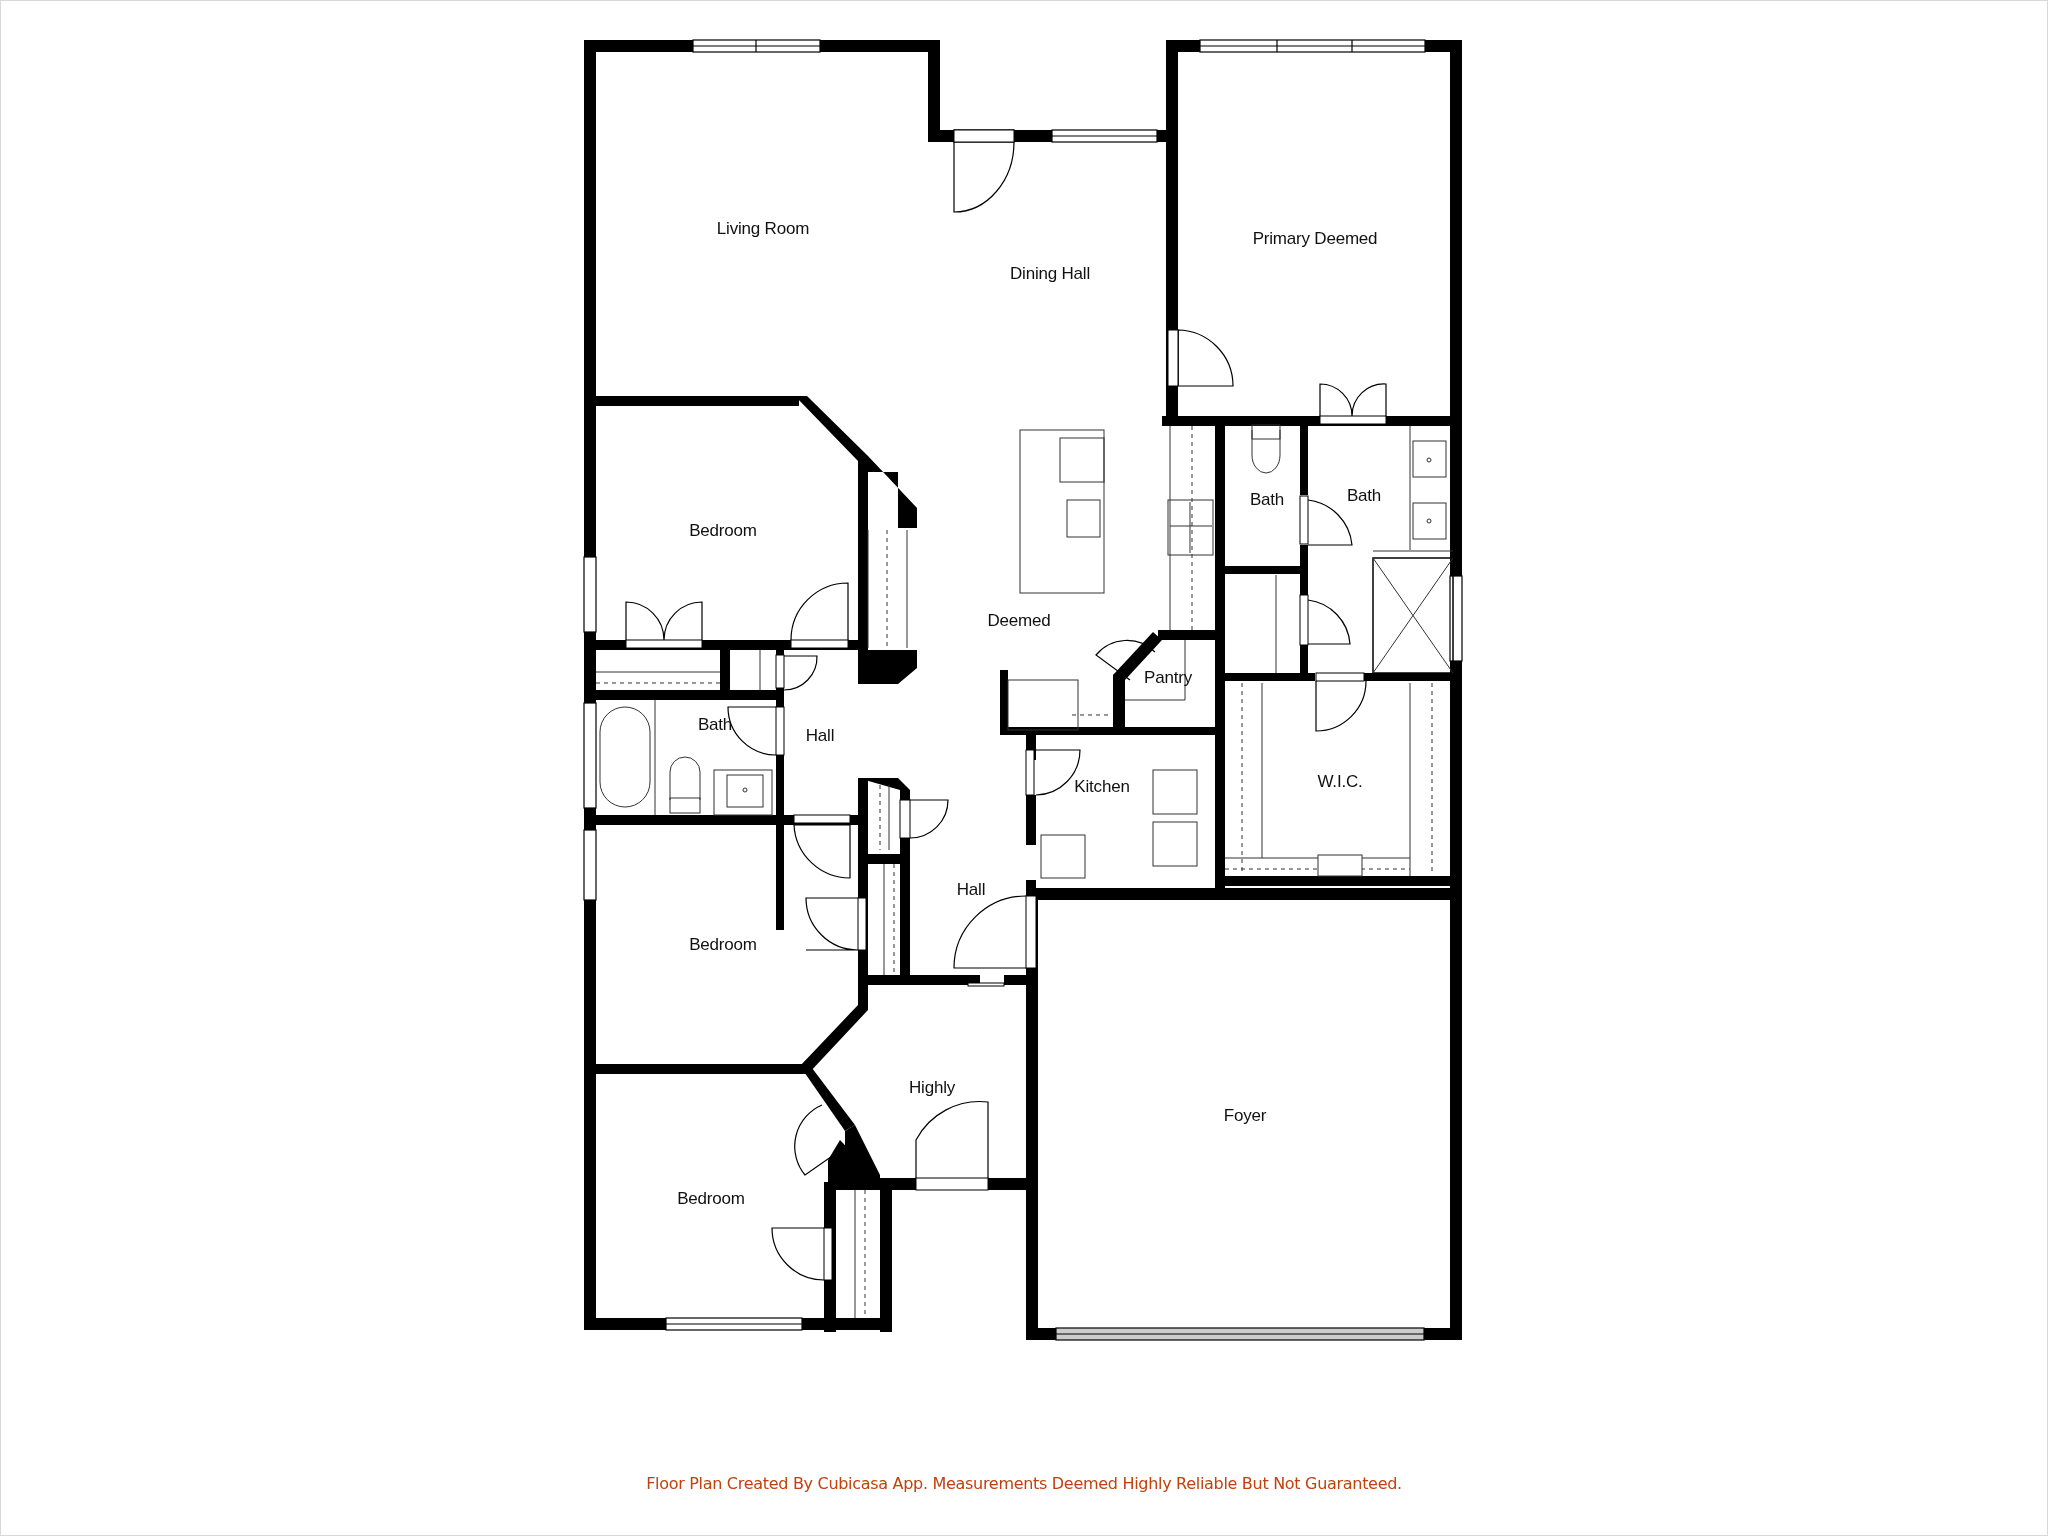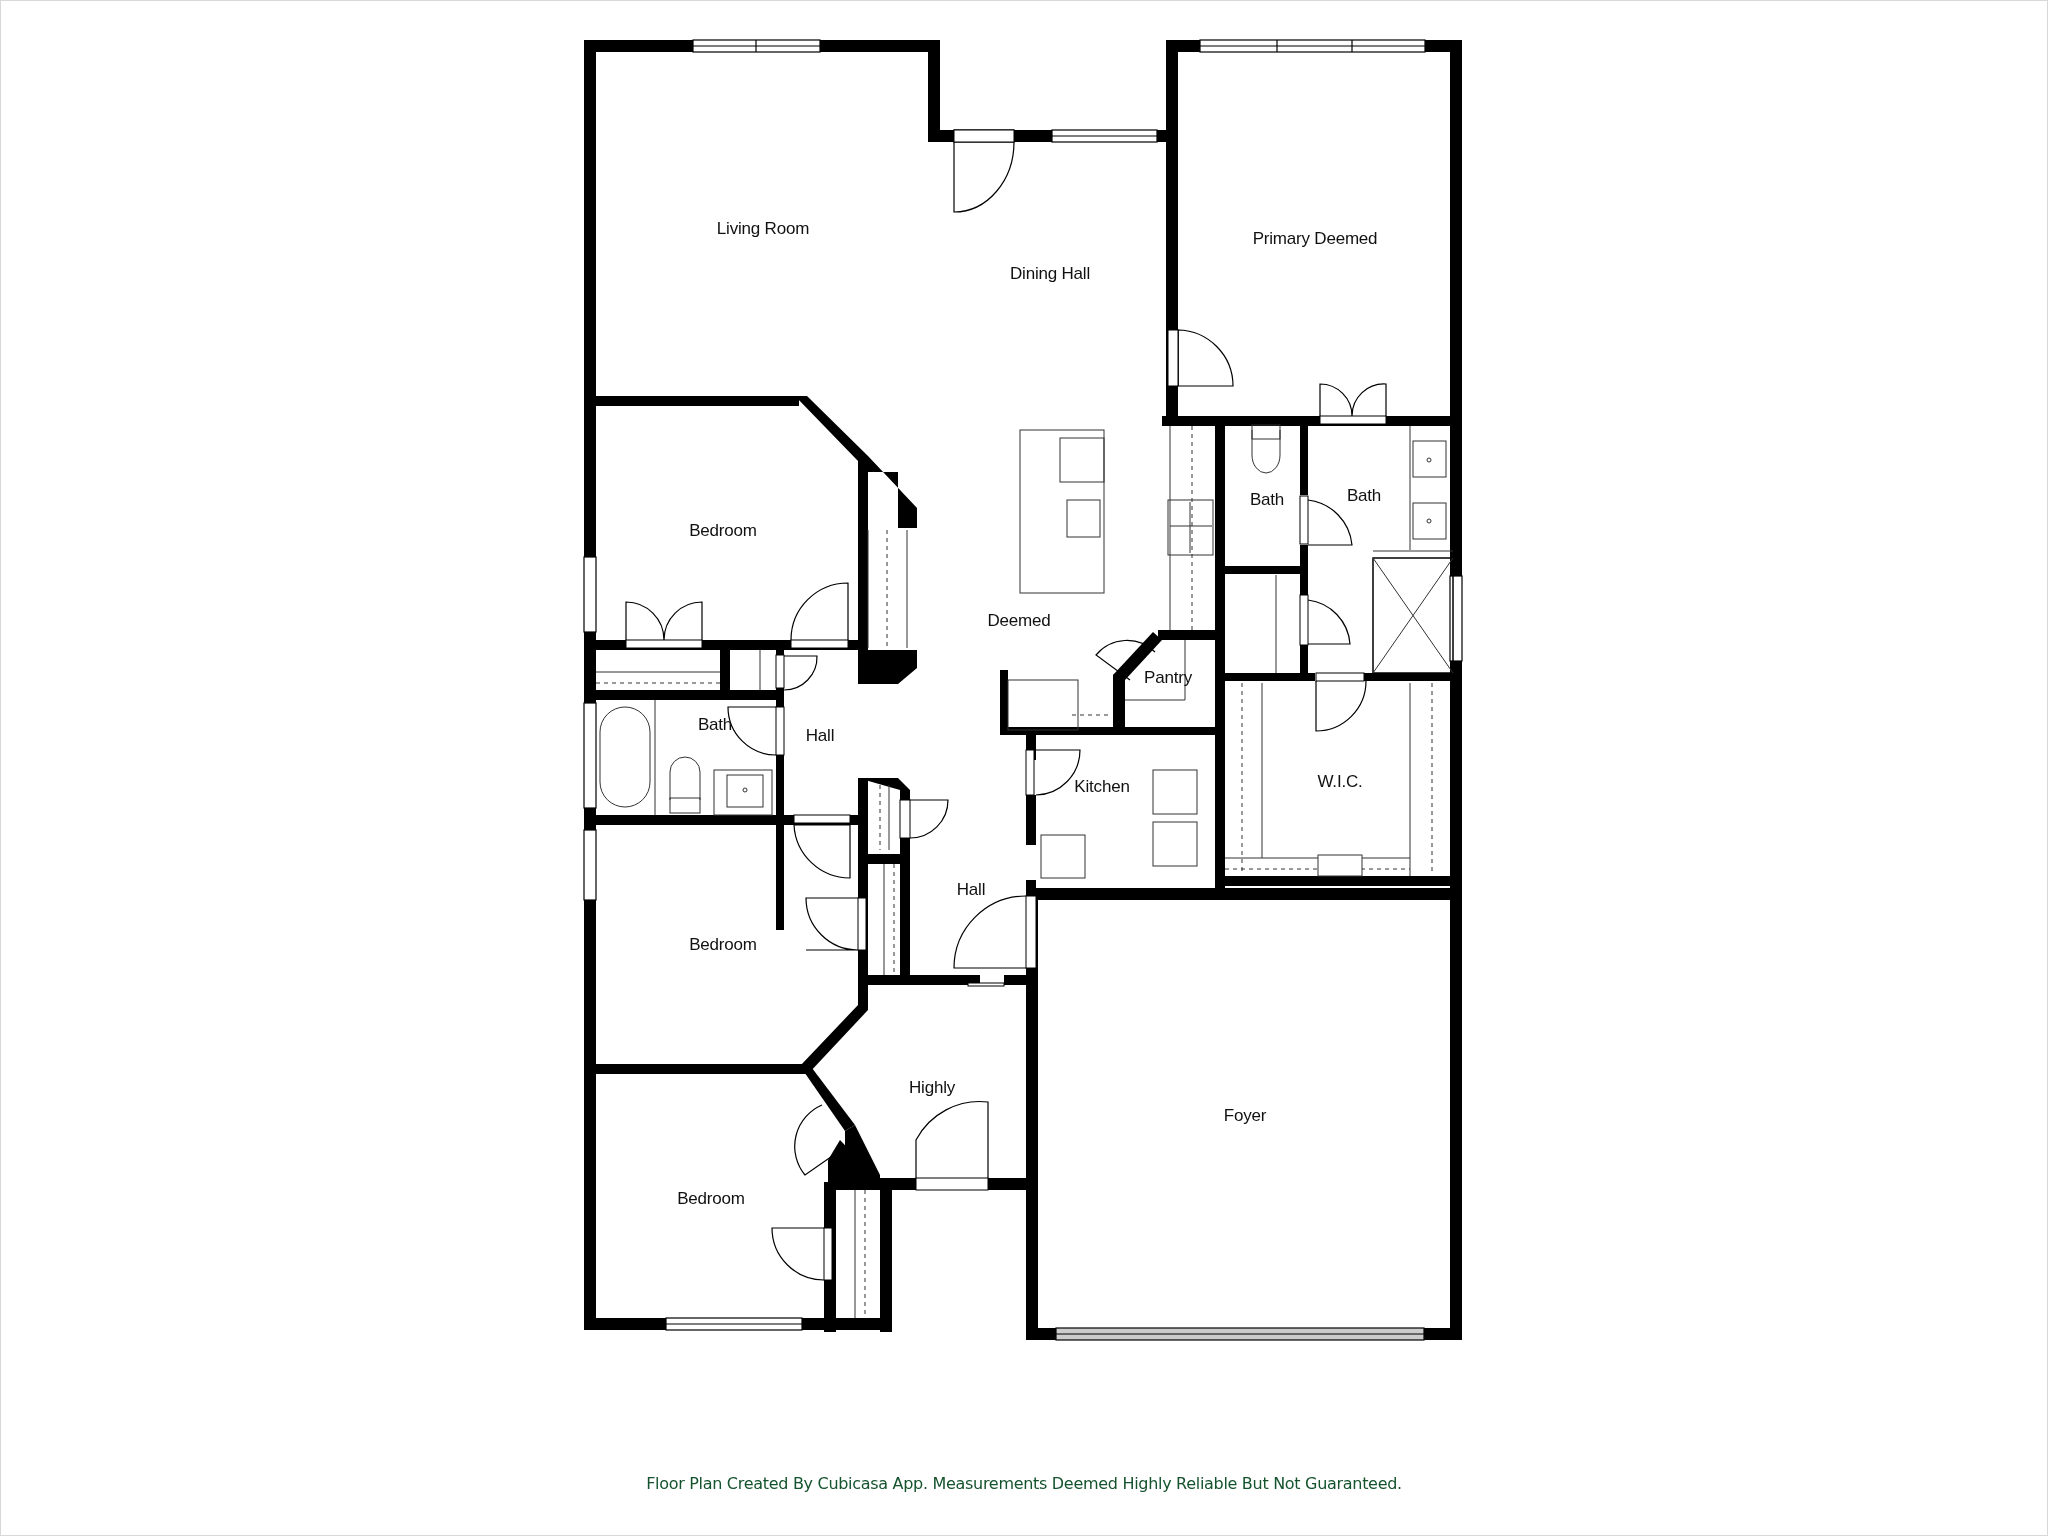--- a/index.html
+++ b/index.html
@@ -1,20 +1,20 @@
 <!DOCTYPE html>
 <html><head>
 <meta charset="utf-8">
 <style>
   html, body { margin: 0; padding: 0; background: #ffffff; }
   body { width: 2048px; height: 1536px; position: relative; overflow: hidden; font-family: "DejaVu Sans", sans-serif; }
   .frame { position: absolute; left: 0; top: 0; width: 2046px; height: 1534px; border: 1px solid #d8d8d8; }
   svg.plan { position: absolute; left: 0; top: 0; }
   .room-label { position: absolute; transform: translate(-50%, -50%); font-size: 17px; color: #111; white-space: nowrap; font-family: Liberation Sans, sans-serif; letter-spacing: -0.2px; }
-  .footer { position: absolute; left: 0; width: 2048px; top: 1474px; text-align: center; font-size: 16px; color: #14532d; font-family: "DejaVu Sans", sans-serif; letter-spacing: -0.3px; }
+  .footer { position: absolute; left: 0; width: 2048px; top: 1474px; text-align: center; font-size: 16px; color: #c2410c; font-family: "DejaVu Sans", sans-serif; letter-spacing: -0.3px; }
 </style>
 </head>
 <body>
 
 <div class="frame"></div>
 
 <svg class="plan" width="2048" height="1536" viewBox="0 0 2048 1536" xmlns="http://www.w3.org/2000/svg">
   <g fill="#000">
 
     <rect x="584" y="40" width="356" height="12"></rect>

